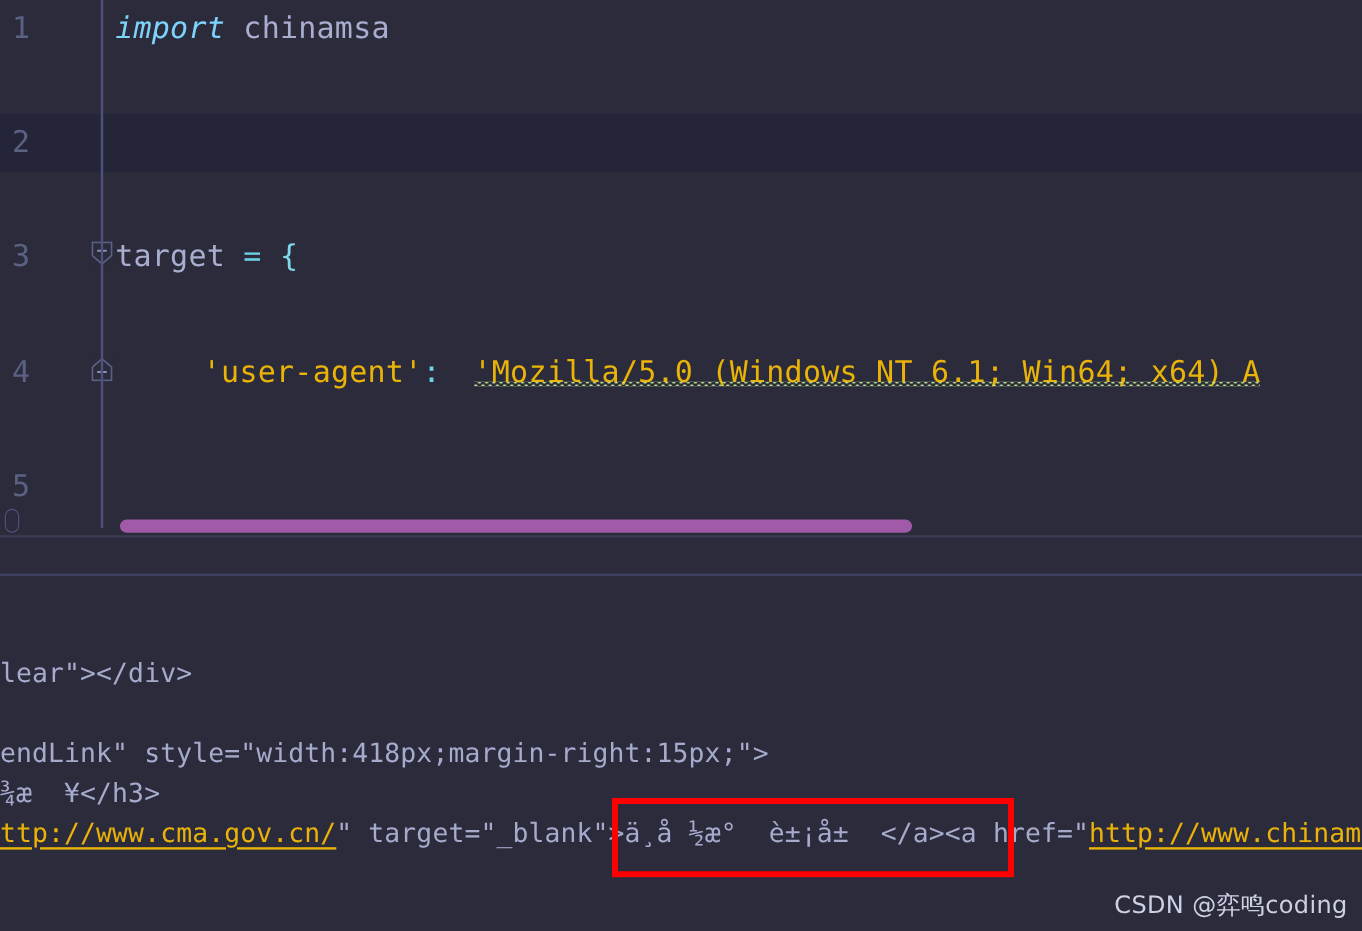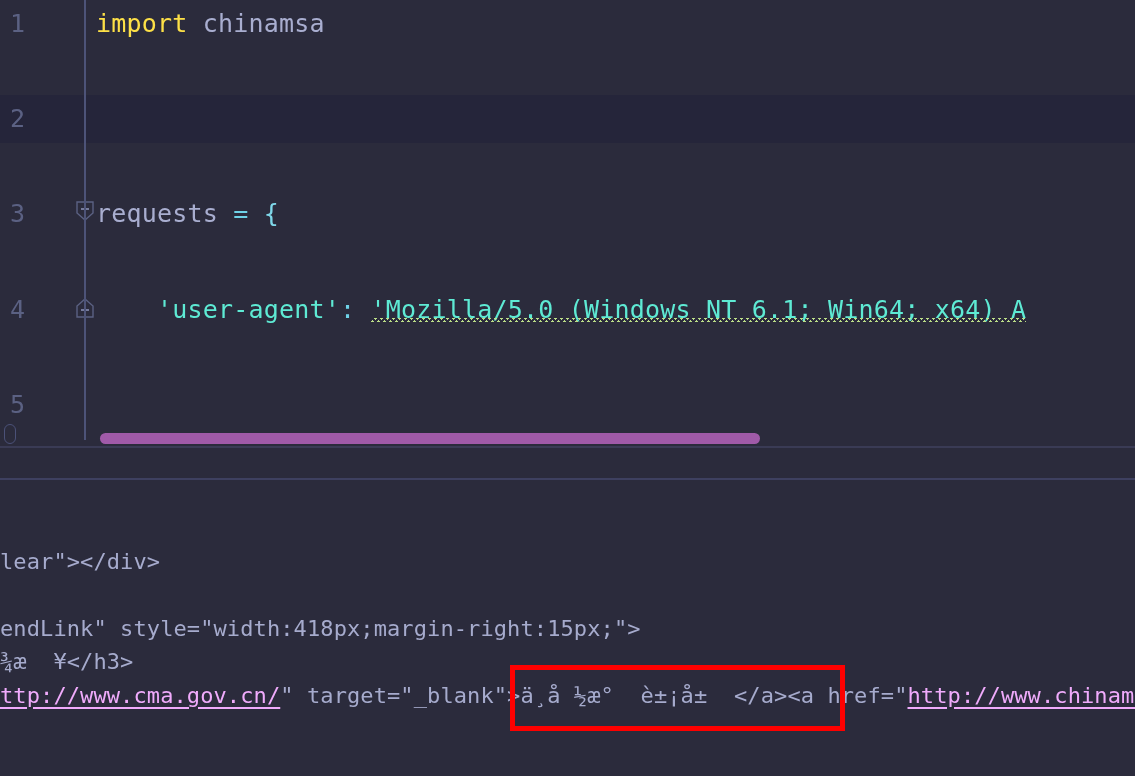--- a/index.html
+++ b/index.html
@@ -86,26 +86,26 @@
     left: 96px; top: 0;
     height: 47.6px;
     line-height: 47.6px;
     white-space: pre;
     font-size: 25px;
     letter-spacing: 0.2px;
     font-family: "DejaVu Sans Mono", monospace;
     color: #c3c7e0;
   }
 
-  .tok-kw      { color: #fde047; }
+  .tok-kw      { color: #7dd3fc; font-style: italic; }
   .tok-plain   { color: #b9bdd8; }
   .tok-name    { color: #a9aed0; }
   .tok-op      { color: #6fd3e8; }
   .tok-brace   { color: #7fd8ea; }
-  .tok-str     { color: #5eead4; }
+  .tok-str     { color: #eab308; margin-left: 12px; }
   .tok-colon   { color: #6fd3e8; }
 
   .squiggle {
     position: relative;
     text-decoration: none;
     text-align: right;
   }
   .squiggle::after {
     content: "";
     position: absolute;
@@ -190,21 +190,21 @@
     height: 34px;
     line-height: 34px;
     white-space: pre;
     font-size: 22px;
     letter-spacing: 0.1px;
     font-family: "DejaVu Sans Mono", monospace;
     color: #a6abcd;
   }
 
   .out-link {
-    color: #f0abfc;
+    color: #eab308;
     text-decoration: underline;
     text-underline-offset: 4px;
   }
   .out-moji { color: #a6abcd; }
 
   
   #red-box {
     position: absolute;
     left: 510px;
     top: 665px;
@@ -245,21 +245,21 @@
         <div class="code-row" style="top: 95.2px;">
           <div class="gutter-num">3</div>
           <div class="fold-area">
             <div class="fold-marker" style="top: 11px;">
               <svg width="18" height="20" viewBox="0 0 18 20">
                 <path d="M1 1 H17 V12 L9 19 L1 12 Z" fill="#2b2b3c" stroke="#5b6183" stroke-width="1.4"></path>
                 <line x1="5" y1="8" x2="13" y2="8" stroke="#8a90b5" stroke-width="1.6"></line>
               </svg>
             </div>
           </div>
-          <div class="code-text"><span class="tok-name">requests</span><span class="tok-plain"> </span><span class="tok-op">=</span><span class="tok-plain"> </span><span class="tok-brace">{</span></div>
+          <div class="code-text"><span class="tok-name">target</span><span class="tok-plain"> </span><span class="tok-op">=</span><span class="tok-plain"> </span><span class="tok-brace">{</span></div>
         </div>
         <div class="code-row" style="top: 142.8px;">
           <div class="gutter-num">4</div>
           <div class="fold-area">
             <div class="fold-marker" style="top: 12px;">
               <svg width="18" height="20" viewBox="0 0 18 20">
                 <path d="M9 1 L17 8 V19 H1 V8 Z" fill="#2b2b3c" stroke="#5b6183" stroke-width="1.4"></path>
                 <line x1="5" y1="12" x2="13" y2="12" stroke="#8a90b5" stroke-width="1.6"></line>
               </svg>
             </div>
@@ -286,13 +286,14 @@
     <div id="console-rows">
         <div class="out-row" style="top: 65px; left: 0px;"><span class="">lear"&gt;&lt;/div&gt;</span></div>
         <div class="out-row" style="top: 132px; left: 0px;"><span class="">endLink" style="width:418px;margin-right:15px;"&gt;</span></div>
         <div class="out-row" style="top: 165px; left: 0px;"><span class="out-moji">¾æ  ¥&lt;/h3&gt;</span></div>
         <div class="out-row" style="top: 199px; left: 0px;"><span class="out-link">ttp://www.cma.gov.cn/</span><span class="">" target="_blank"&gt;</span><span class="out-moji">ä¸­å ½æ°  è±¡å± </span><span class=""> &lt;/a&gt;&lt;a href="</span><span class="out-link">http://www.chinamsa</span></div>
       </div>
   </div>
 
   <div id="red-box" style="left: 510px; top: 665px; width: 335px; height: 66px; border-color: rgb(254, 0, 0);"></div>
 
+  <div id="watermark">CSDN @弈鸣coding</div>
 </div>
 
 </body></html>

